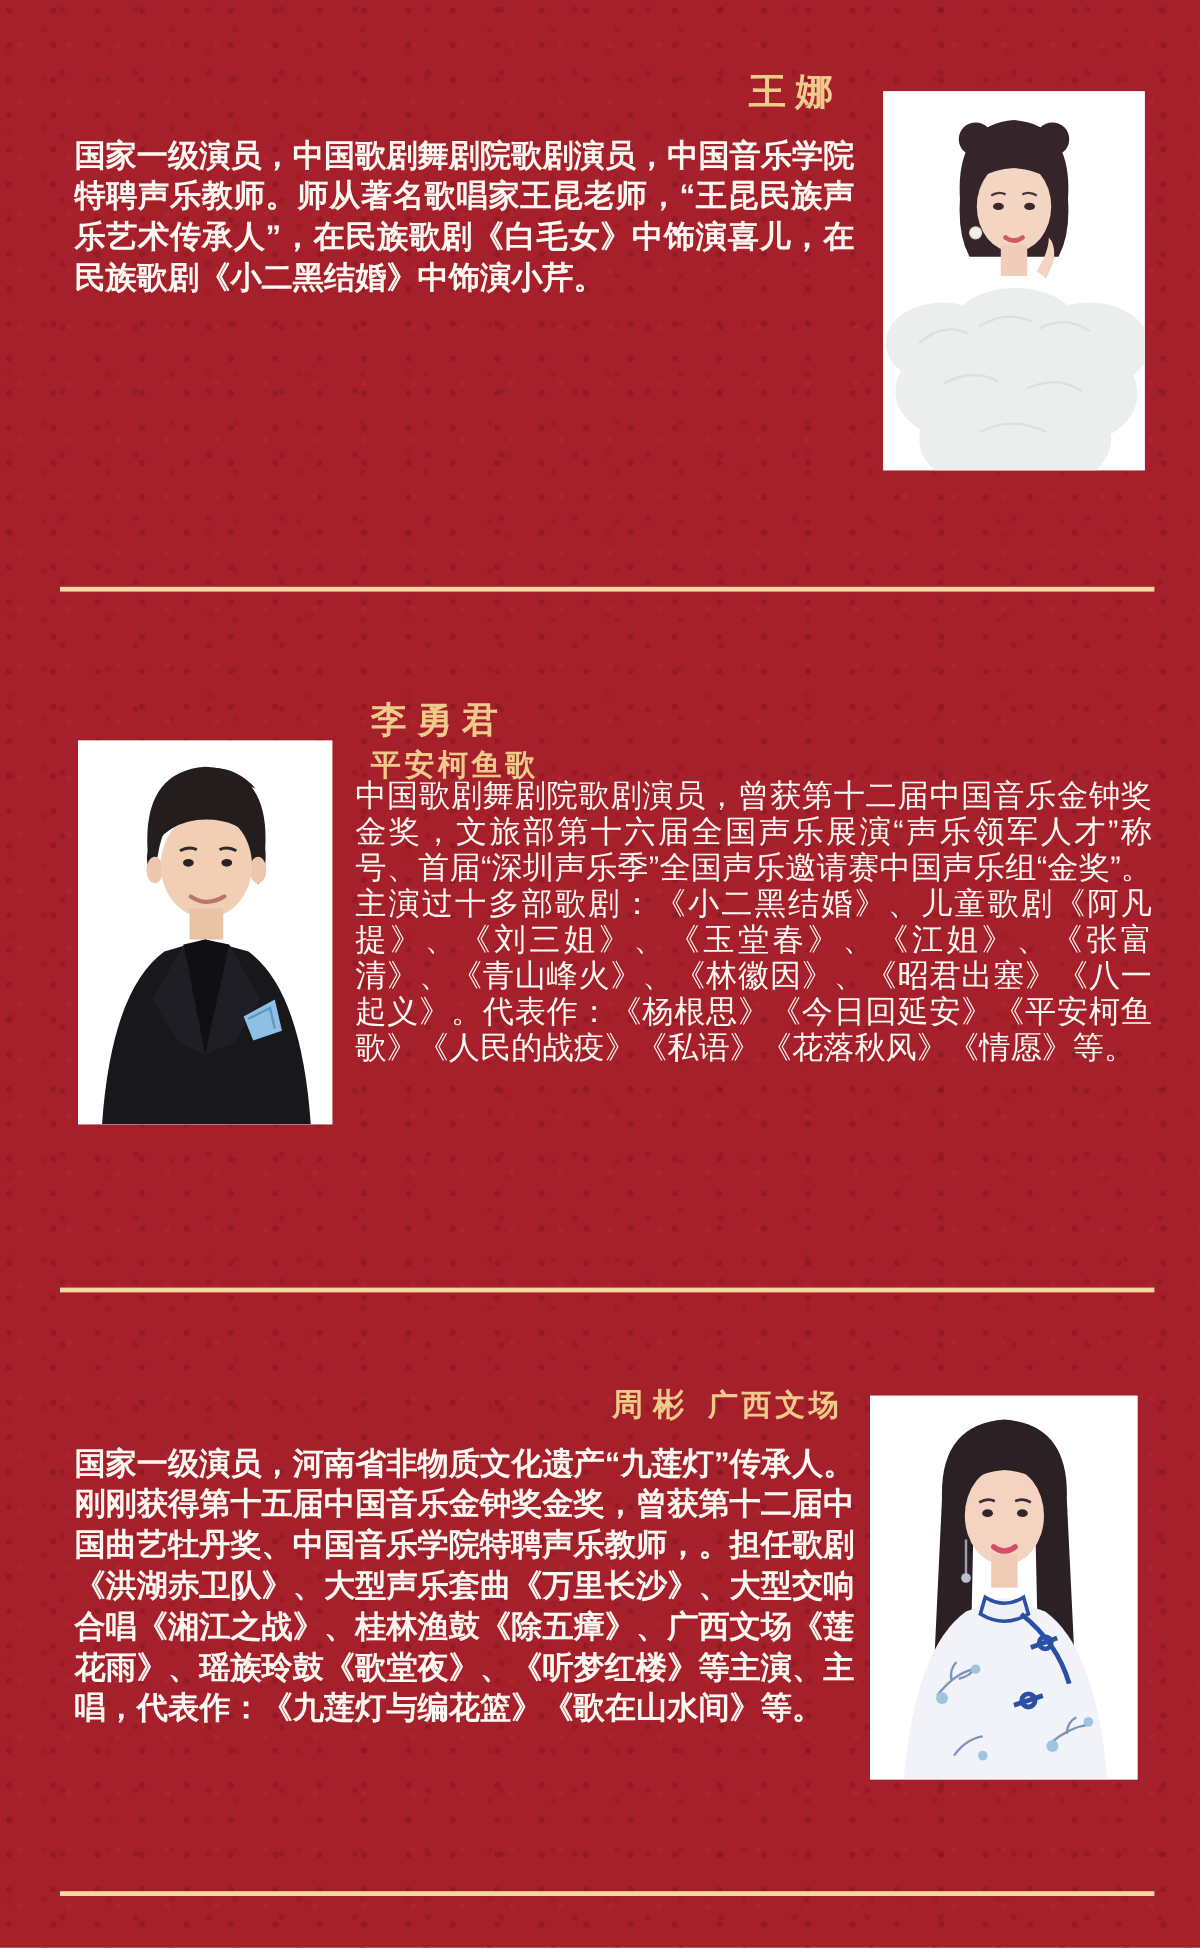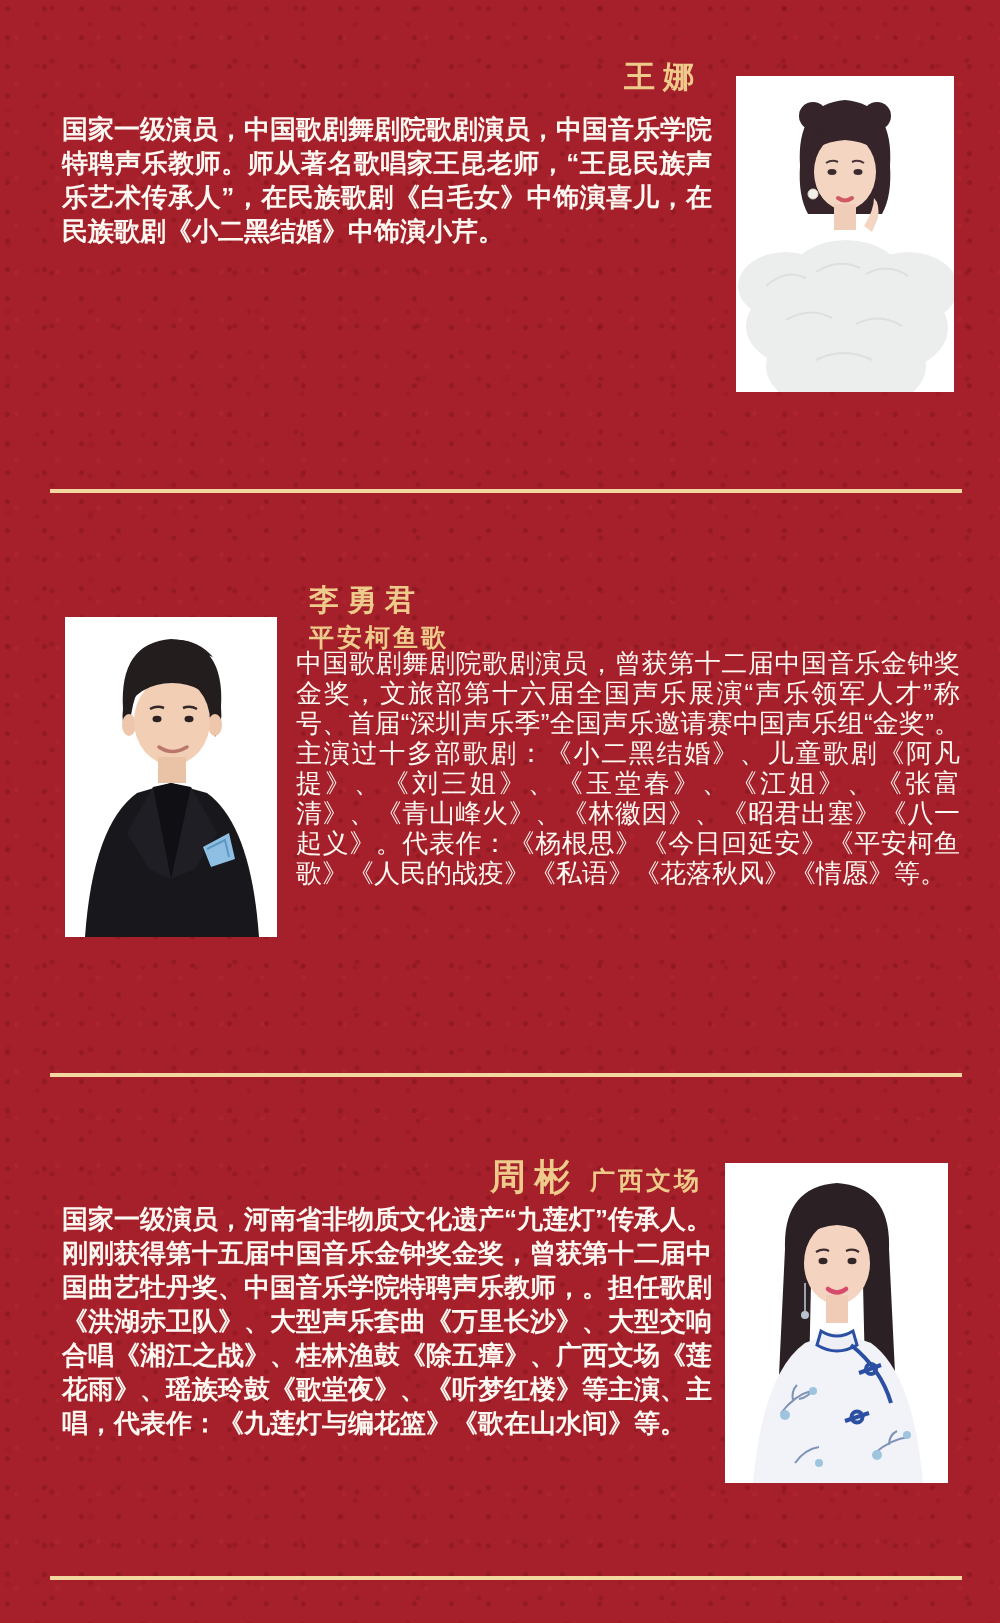--- a/index.html
+++ b/index.html
@@ -132,21 +132,21 @@
       <span class="perf-title">平安柯鱼歌</span>
     </div>
 
     <div class="abs bio lh-tight" style="left:296px;top:648px;width:664px;">中国歌剧舞剧院歌剧演员，曾获第十二届中国音乐金钟奖金奖，文旅部第十六届全国声乐展演“声乐领军人才”称号、首届“深圳声乐季”全国声乐邀请赛中国声乐组“金奖”。主演过十多部歌剧：《小二黑结婚》、儿童歌剧《阿凡提》、《刘三姐》、《玉堂春》、《江姐》、《张富清》、《青山峰火》、《林徽因》、《昭君出塞》《八一起义》。代表作：《杨根思》《今日回延安》《平安柯鱼歌》《人民的战疫》《私语》《花落秋风》《情愿》等。</div>
   </section>
 
   <div class="abs divider" style="left:50px;top:1073px;width:912px;"></div>
 
   <section>
     <div class="abs header right" style="left:62px;top:1153px;width:640px;">
-      <span class="perf-name" style="font-size:36px;">周彬</span>
+      <span class="perf-name" style="font-size:26px;">周彬</span>
       <span class="perf-title">广西文场</span>
     </div>
 
     <div class="abs bio lh-wide" style="left:62px;top:1202px;width:650px;">国家一级演员，河南省非物质文化遗产“九莲灯”传承人。刚刚获得第十五届中国音乐金钟奖金奖，曾获第十二届中国曲艺牡丹奖、中国音乐学院特聘声乐教师，。担任歌剧《洪湖赤卫队》、大型声乐套曲《万里长沙》、大型交响合唱《湘江之战》、桂林渔鼓《除五瘴》、广西文场《莲花雨》、瑶族玲鼓《歌堂夜》、《听梦红楼》等主演、主唱，代表作：《九莲灯与编花篮》《歌在山水间》等。</div>
 
     <div class="abs photo" style="left:725px;top:1163px;width:223px;height:320px;" aria-label="female-soprano-portrait-blue-floral-qipao">
       <svg viewBox="0 0 223 320">
         <rect width="223" height="320" fill="#ffffff"></rect>
 
         <path d="M60 86 Q58 24 112 20 Q166 24 164 86 L170 210 Q150 236 140 210 L138 120 L86 120 L84 214 Q70 240 54 212 Z" fill="#2b2125"></path>

